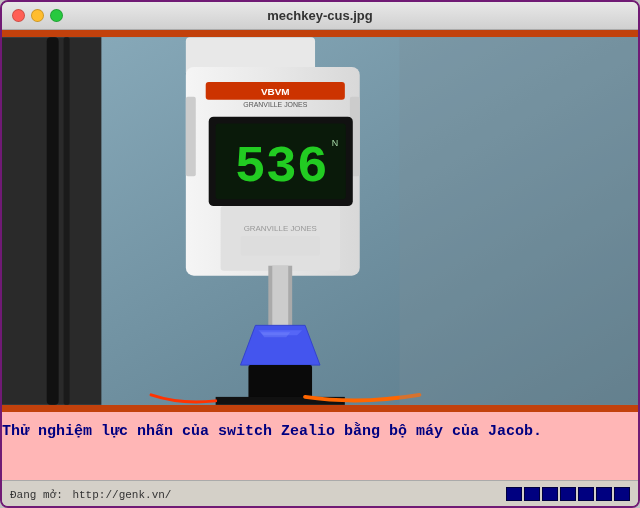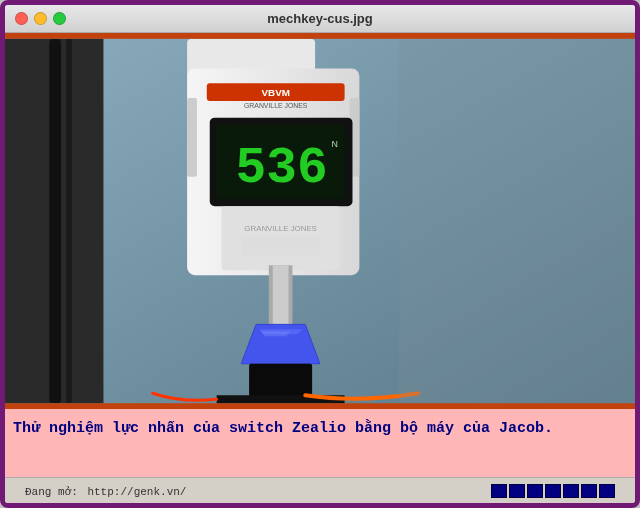--- a/index.html
+++ b/index.html
@@ -8,21 +8,21 @@
       width: 640px;
       height: 508px;
       background: #c0c0c0;
       font-family: 'Courier New', Courier, monospace;
       overflow: hidden;
     }
 
     .window {
       width: 640px;
       height: 508px;
-      border: 5px solid #701a75;
+      border: 2px solid #701a75;
       border-radius: 8px;
       overflow: hidden;
       display: flex;
       flex-direction: column;
       background: #d4d0c8;
     }
 
     .title-bar {
       background: linear-gradient(to bottom, #e8e8e8, #d0d0d0);
       height: 28px;
@@ -63,41 +63,41 @@
     .image-area {
       flex: 1;
       overflow: hidden;
       position: relative;
       background: #c2410c;
     }
 
     
     .caption-area {
       background: #ffb6b6;
-      padding: 8px 8px;
+      padding: 8px 0;
       min-height: 68px;
       flex-shrink: 0;
     }
 
     .caption-text {
       font-family: 'Courier New', Courier, monospace;
       font-size: 15px;
       line-height: 1.6;
       color: #000080;
       font-weight: bold;
     }
 
     
     .status-bar {
       background: #d4d0c8;
       height: 26px;
       display: flex;
       align-items: center;
       justify-content: space-between;
-      padding: 0 20px;
+      padding: 0 8px;
       border-top: 1px solid #aaa;
       flex-shrink: 0;
     }
 
     .status-text {
       font-family: 'Courier New', Courier, monospace;
       font-size: 11px;
       color: #333;
     }
 

